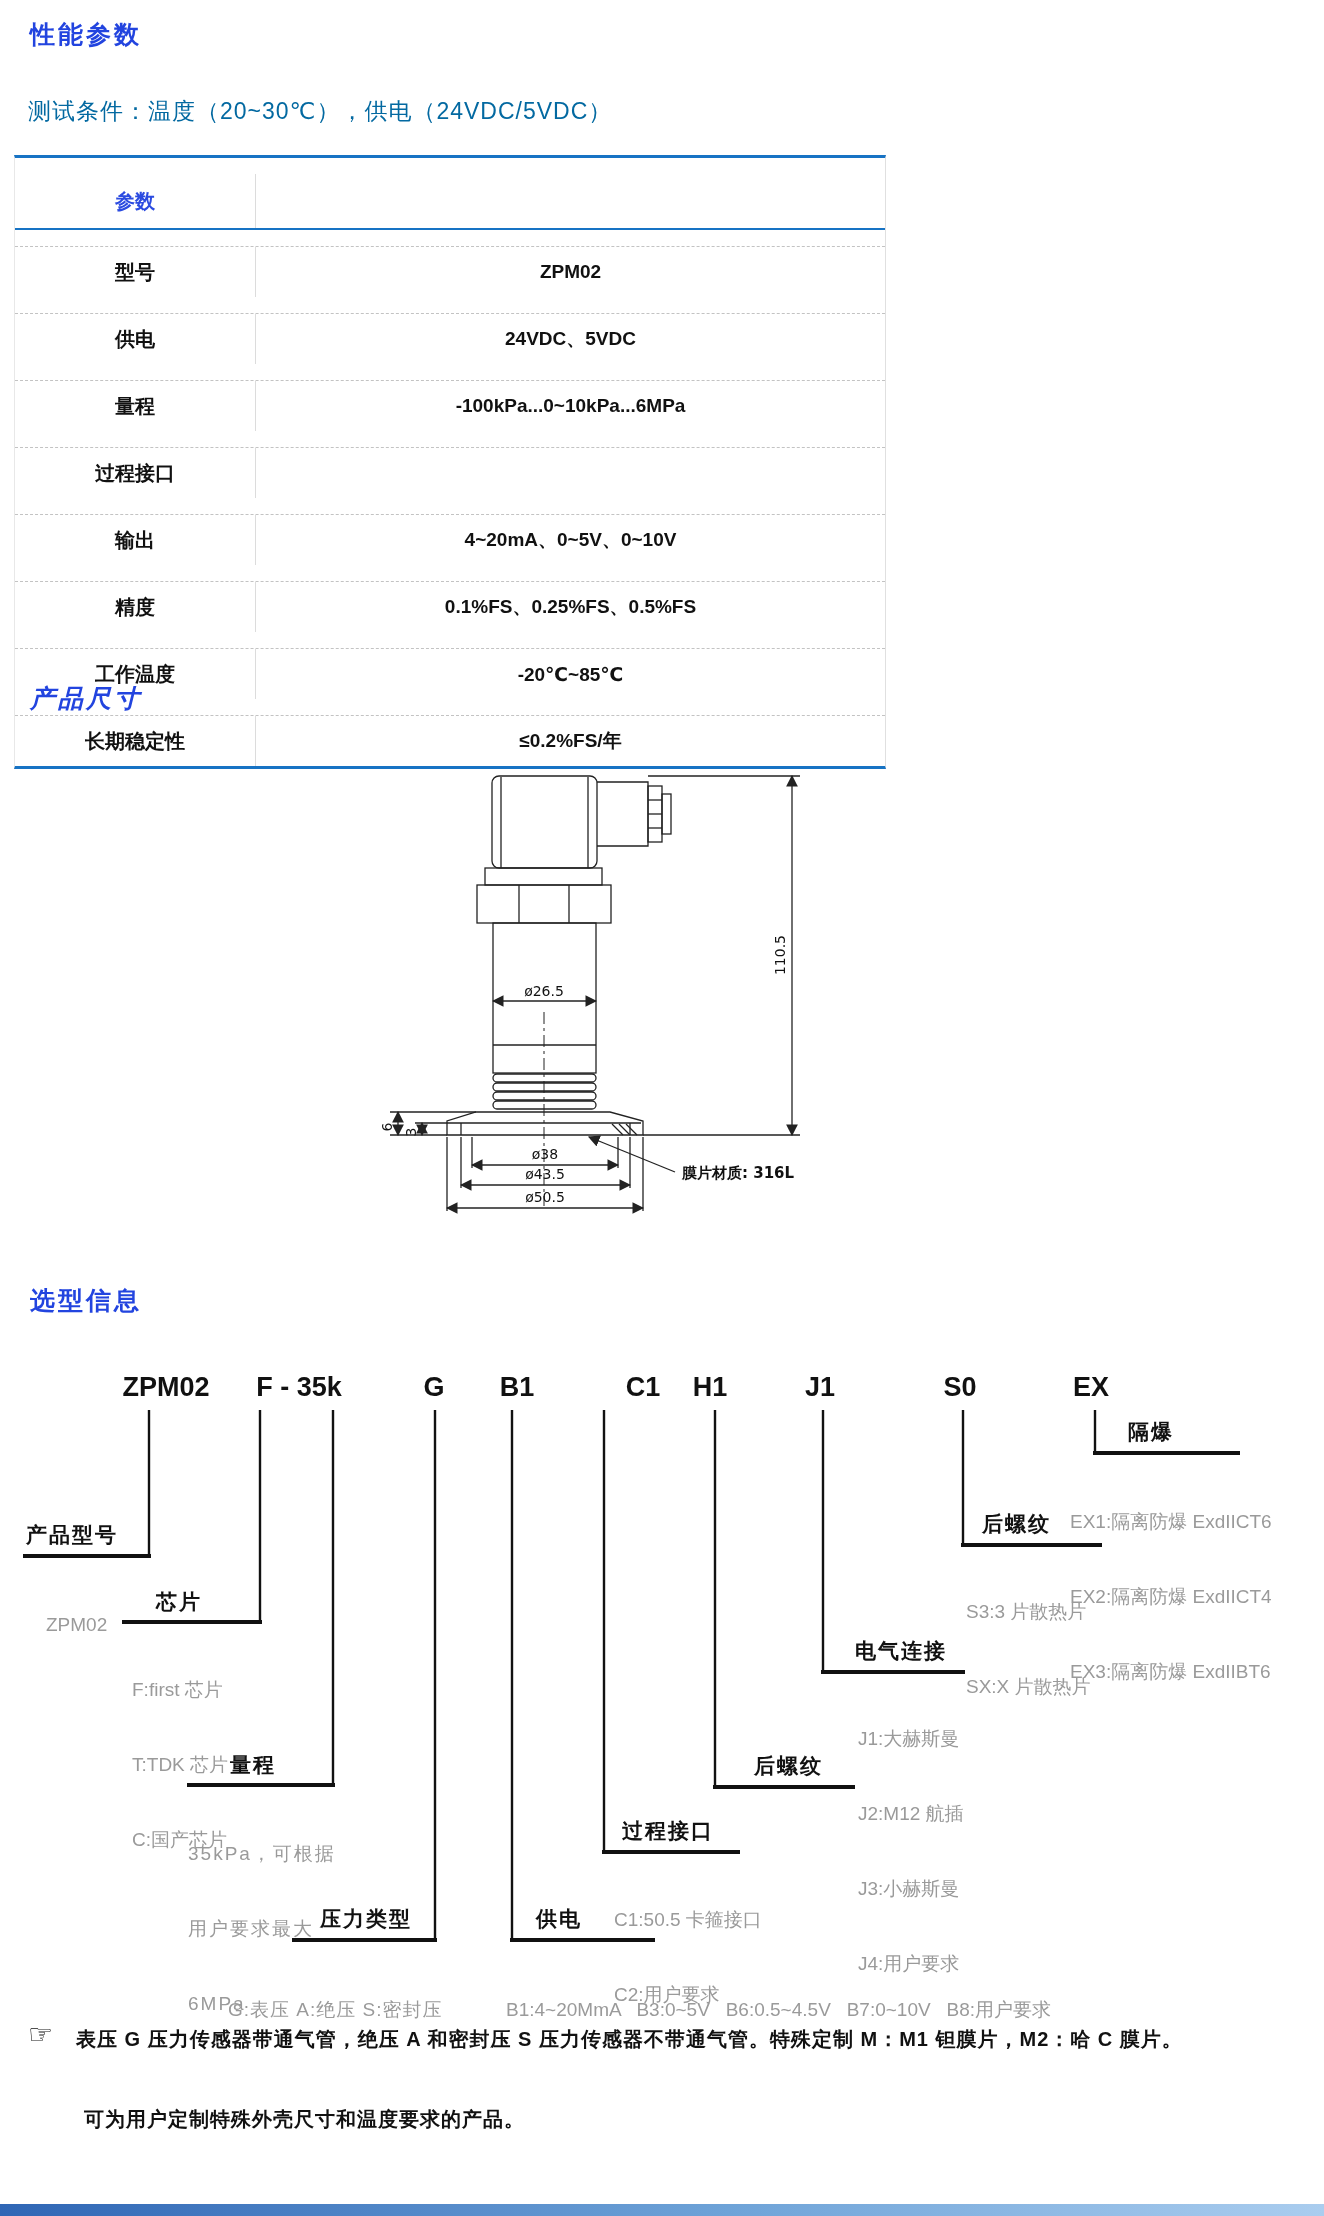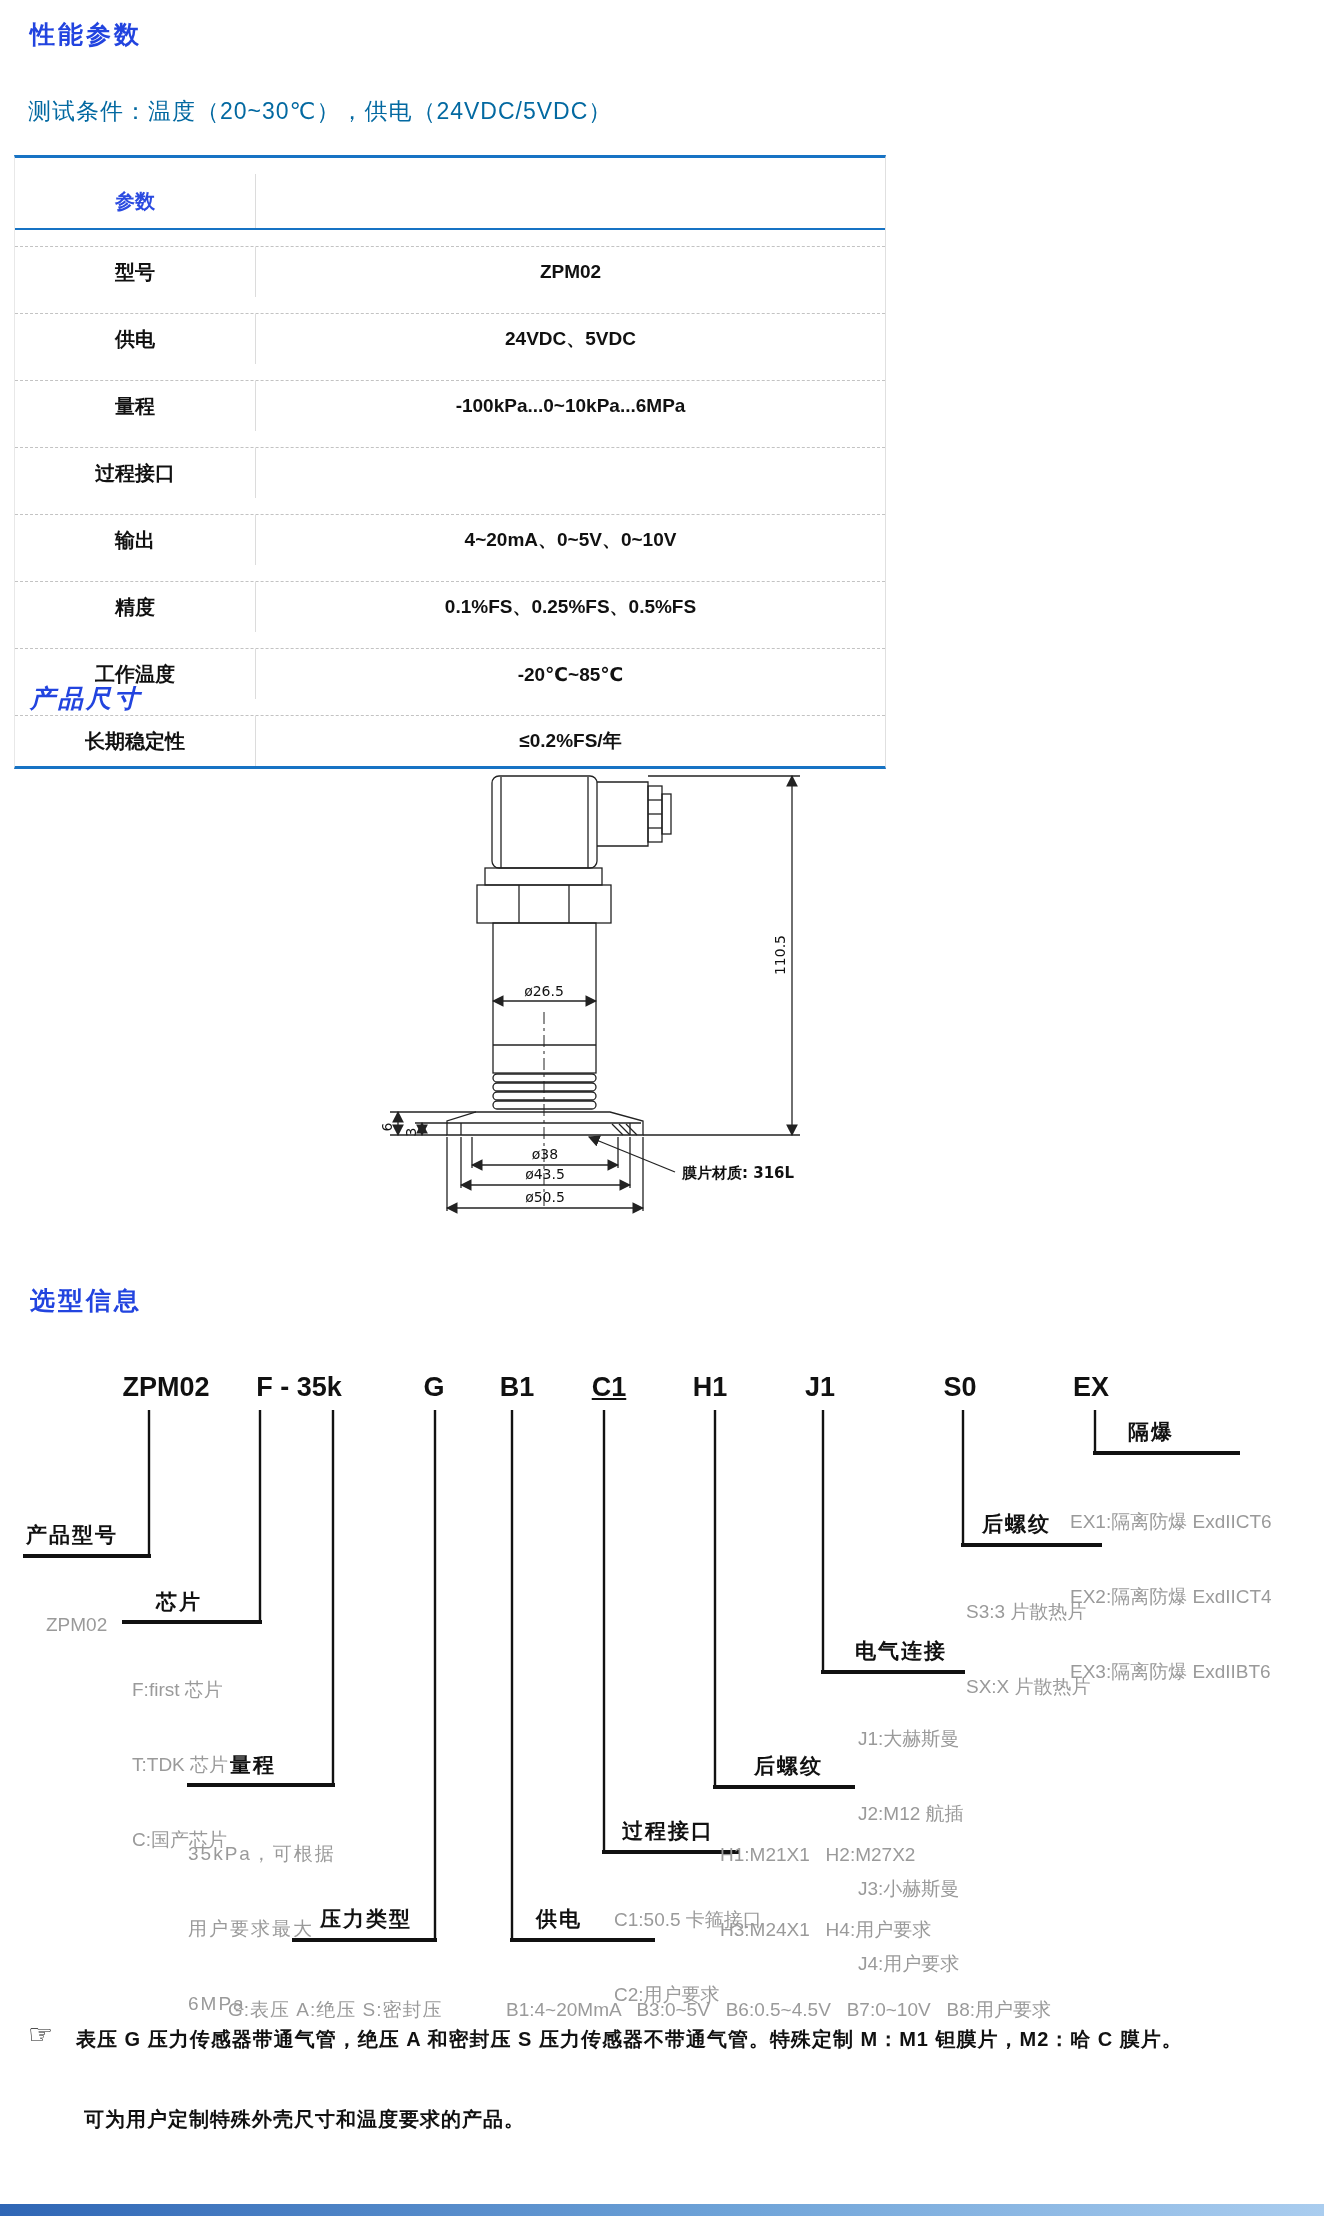--- a/index.html
+++ b/index.html
@@ -155,21 +155,21 @@
       <text x="402" y="438" font-size="15" font-weight="bold">膜片材质: 316L</text>
     </g>
   </svg>
 
   <div class="abs h-blue" style="left:30px;top:1284px;">选型信息</div>
 
   <div class="code" style="left:166px;">ZPM02</div>
   <div class="code" style="left:299px;">F - 35k</div>
   <div class="code" style="left:434px;">G</div>
   <div class="code" style="left:517px;">B1</div>
-  <div class="code" style="left:609px;text-decoration:underline;">C1</div>
+  <div class="code" style="left:643px;">C1</div>
   <div class="code" style="left:710px;">H1</div>
   <div class="code" style="left:820px;">J1</div>
   <div class="code" style="left:960px;">S0</div>
   <div class="code" style="left:1091px;">EX</div>
 
   <svg class="abs" style="left:0;top:1400px;" width="1324" height="580" viewBox="0 0 1324 580">
     <g stroke="#111" stroke-width="2.4" fill="none">
       <line x1="149" y1="10" x2="149" y2="156"></line>
       <line x1="260" y1="10" x2="260" y2="222"></line>
       <line x1="333" y1="10" x2="333" y2="385"></line>
@@ -222,24 +222,20 @@
   <div class="topt" style="left:228px;top:1947px;letter-spacing:1px;">
     <div>G:表压 A:绝压 S:密封压</div>
   </div>
   <div class="topt" style="left:506px;top:1947px;">
     <div>B1:4~20MmA   B3:0~5V   B6:0.5~4.5V   B7:0~10V   B8:用户要求</div>
   </div>
   <div class="topt" style="left:614px;top:1857px;">
     <div>C1:50.5 卡箍接口</div>
     <div>C2:用户要求</div>
   </div>
-  <div class="topt" style="left:720px;top:1792px;">
-    <div>H1:M21X1   H2:M27X2</div>
-    <div>H3:M24X1   H4:用户要求</div>
-  </div>
   <div class="topt" style="left:858px;top:1676px;">
     <div>J1:大赫斯曼</div>
     <div>J2:M12 航插</div>
     <div>J3:小赫斯曼</div>
     <div>J4:用户要求</div>
   </div>
   <div class="topt" style="left:966px;top:1549px;">
     <div>S3:3 片散热片</div>
     <div>SX:X 片散热片</div>
   </div>

